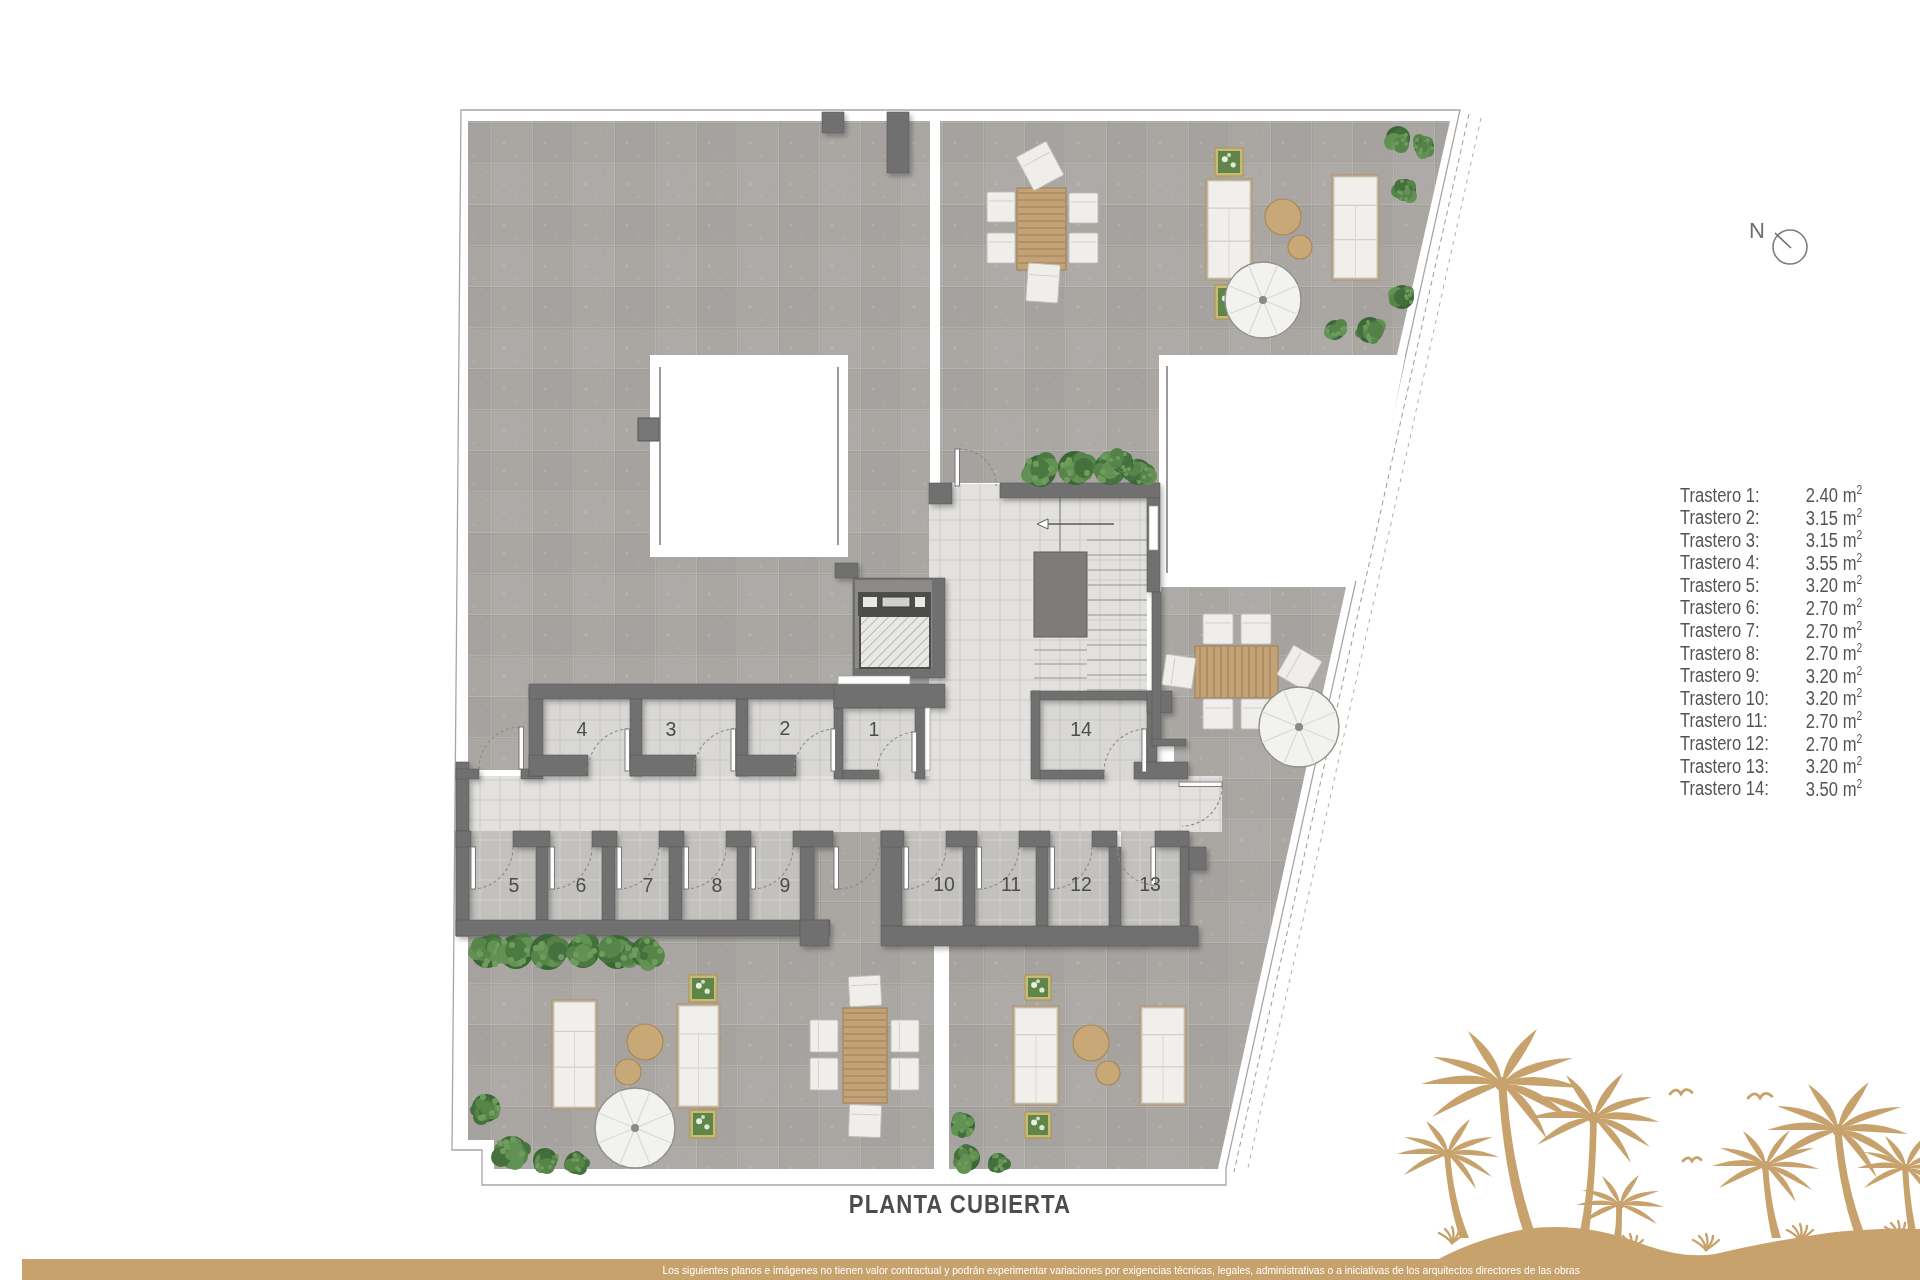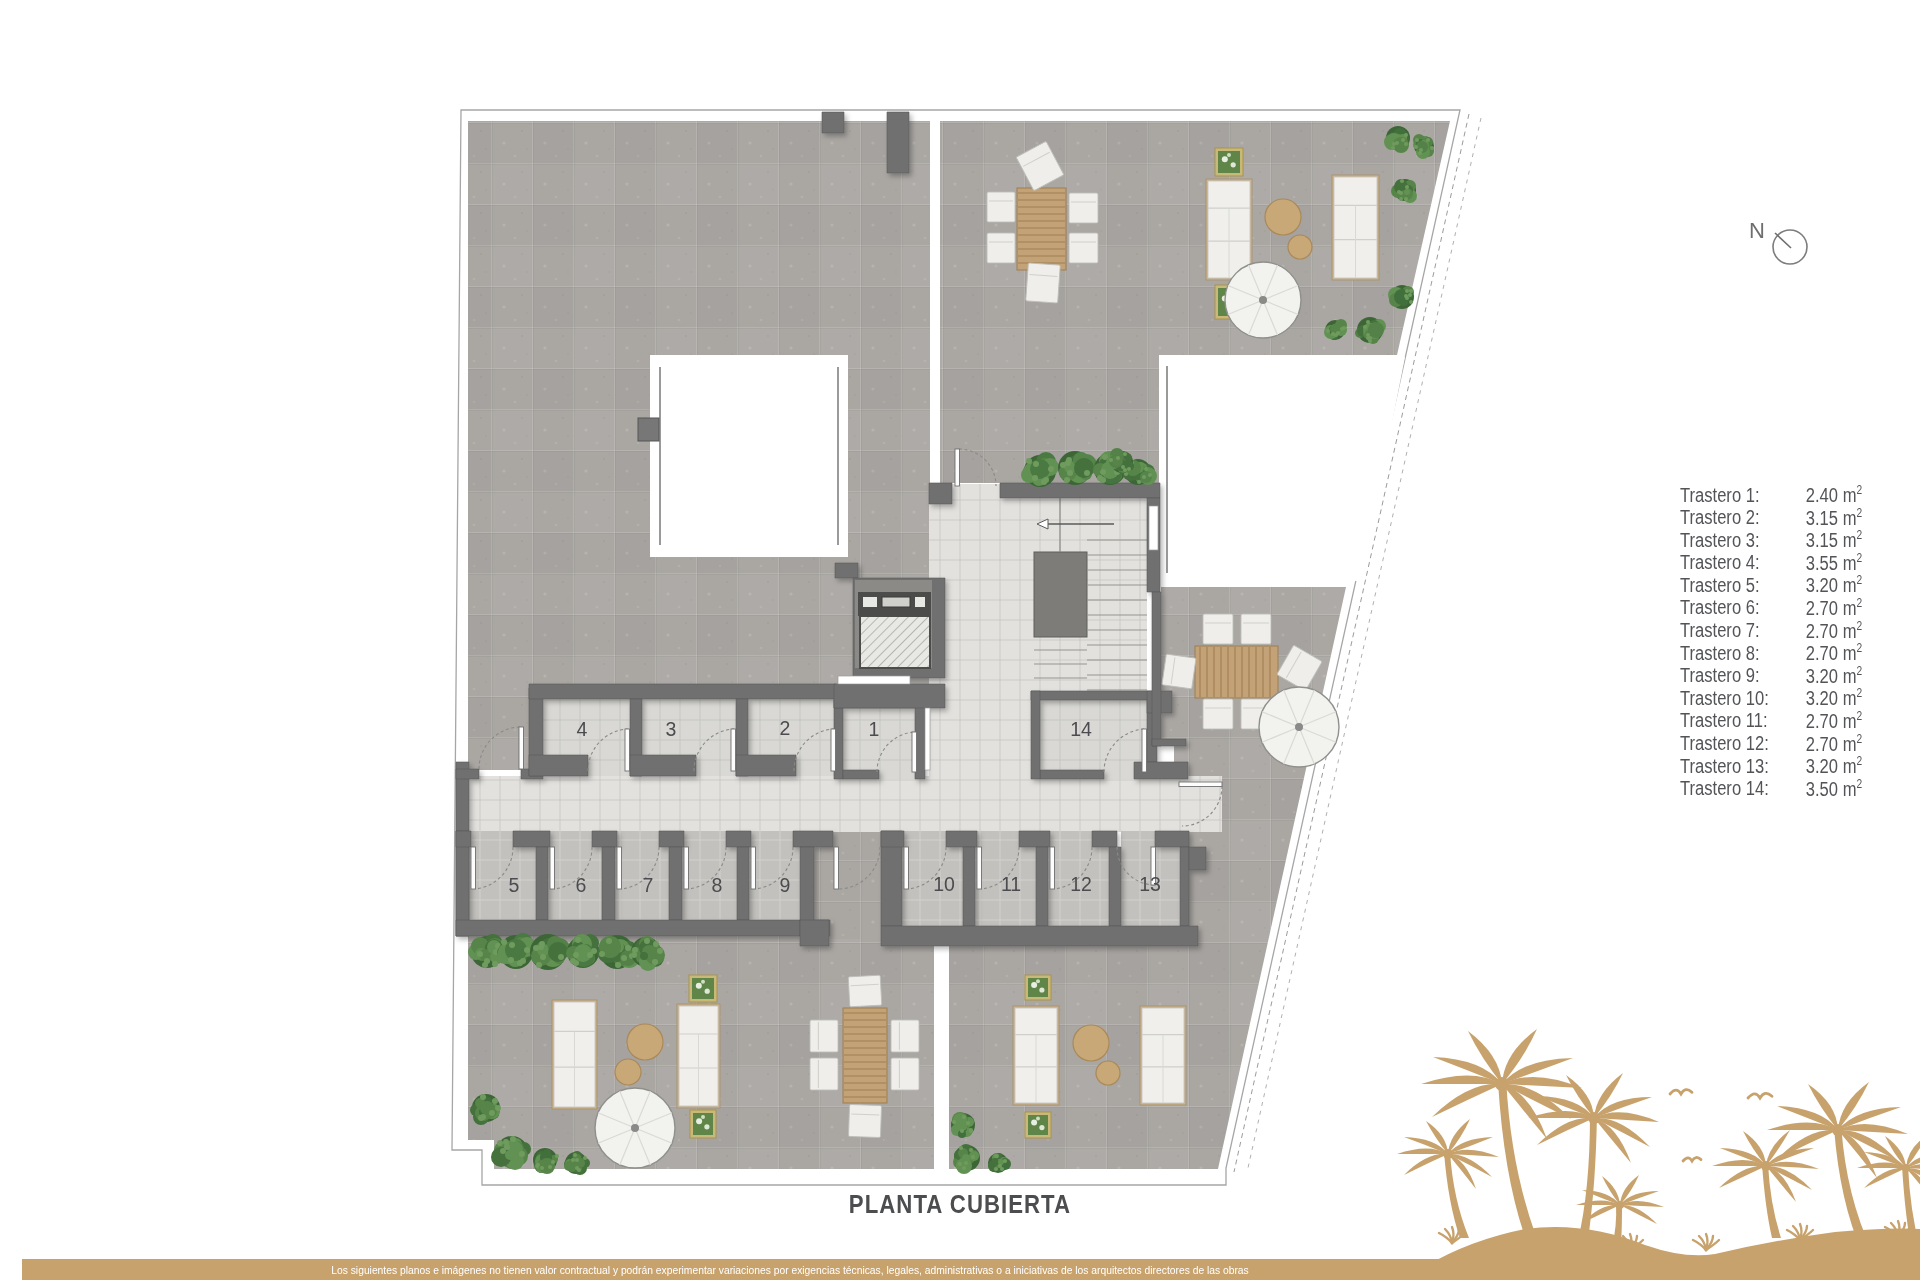--- a/index.html
+++ b/index.html
@@ -6,21 +6,21 @@
  font-family:"Liberation Sans",sans-serif;}
 #plan{position:absolute;left:0;top:0;}
 #legend{position:absolute;left:1680px;top:479px;width:280px;color:#535458;font-size:19.5px;transform:scaleX(0.85);transform-origin:0 0;}
 .lr{height:22.6px;line-height:22.6px;white-space:nowrap;}
 .ln{display:inline-block;width:148px;}
 .lv{display:inline-block;}
 .lv sup{font-size:12px;}
 #title{position:absolute;left:0;top:1190px;width:1920px;text-align:center;
  font-size:25.5px;font-weight:bold;letter-spacing:1.2px;transform:scaleX(0.87);color:#4c4d4f;}
 #band{position:absolute;left:22px;top:1259px;width:1898px;height:21px;background:#c8a26c;}
-#bandtext{position:absolute;left:0;top:1265px;width:1580px;text-align:center;color:#fff;
+#bandtext{position:absolute;left:0;top:1265px;width:1580px;text-align:right;color:#fff;
  font-size:10.3px;}
 </style></head>
 <body>
 <svg id="plan" width="1920" height="1280" viewBox="0 0 1920 1280">
 
 <defs>
 <pattern id="terr" width="41" height="41" patternUnits="userSpaceOnUse">
   <rect width="41" height="41" fill="#aaa7a3"></rect>
   <path d="M0,0 H41 M0,0 V41" stroke="rgba(110,105,100,0.22)" stroke-width="1"></path>
   <path d="M41,0 V41 M0,41 H41" stroke="rgba(255,255,255,0.25)" stroke-width="1"></path>

